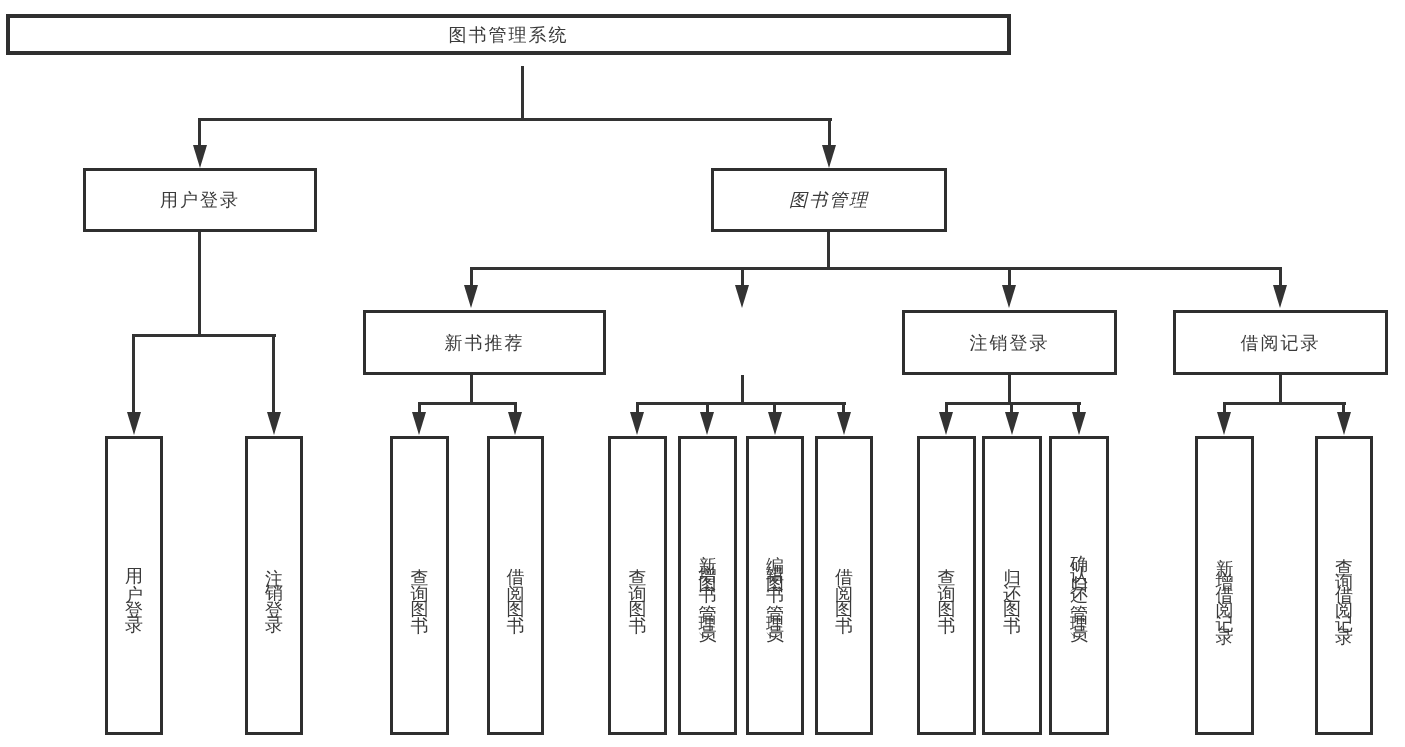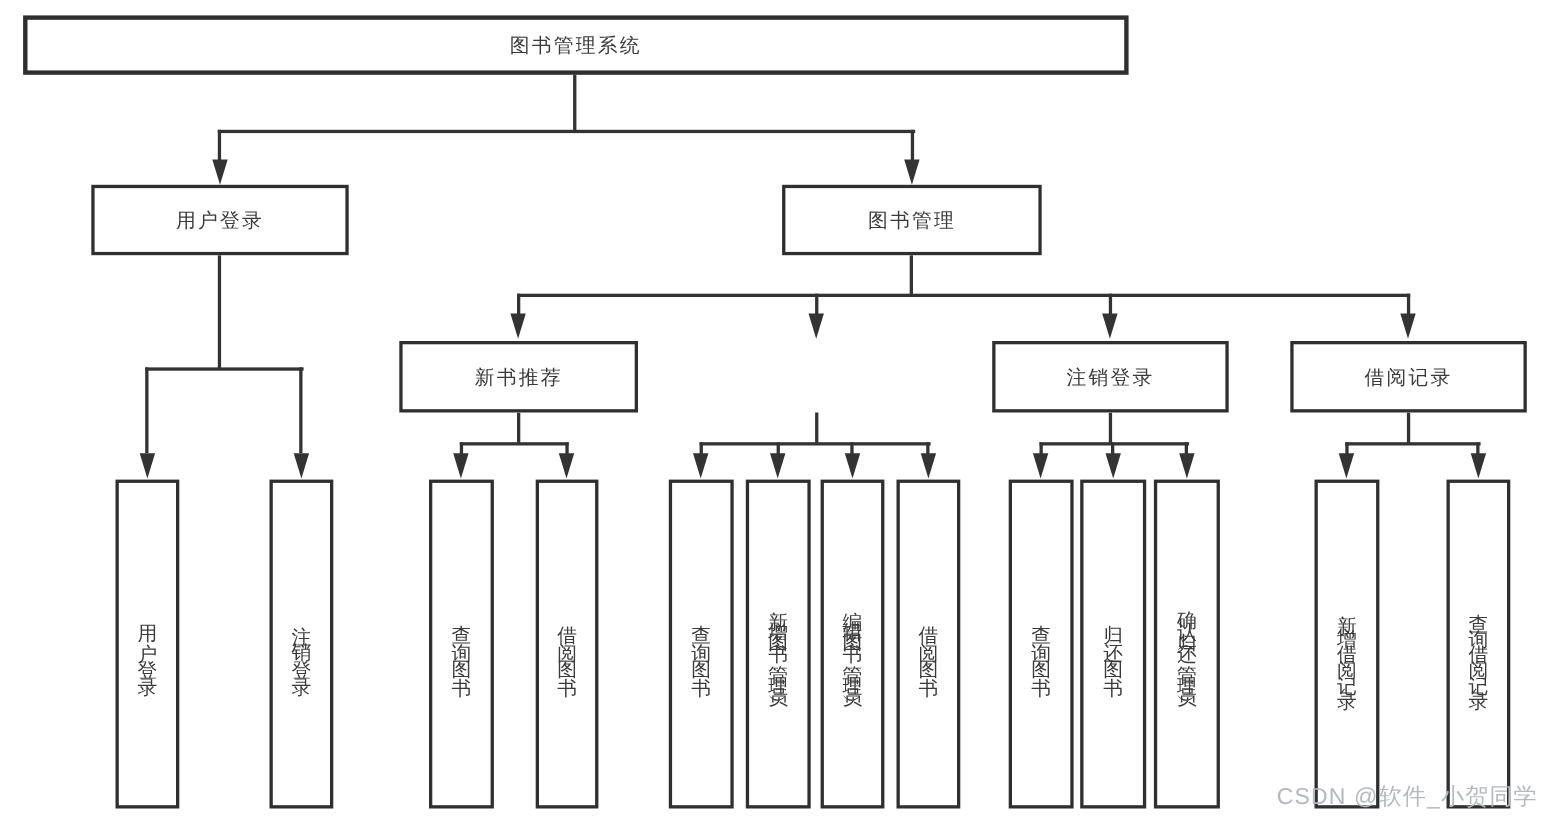--- a/index.html
+++ b/index.html
@@ -116,32 +116,32 @@
   <div class="line" style="left:1077px;top:402px;width:3px;height:12px;"></div>
   <div class="arrow" style="left:1072px;top:412px;"></div>
 
   <div class="line" style="left:1279px;top:375px;width:3px;height:29px;"></div>
   <div class="line" style="left:1223px;top:402px;width:123px;height:3px;"></div>
   <div class="line" style="left:1223px;top:402px;width:3px;height:12px;"></div>
   <div class="arrow" style="left:1217px;top:412px;"></div>
   <div class="line" style="left:1342px;top:402px;width:3px;height:12px;"></div>
   <div class="arrow" style="left:1337px;top:412px;"></div>
 
-  <div class="box root" style="left:21px;top:14px;width:1005px;height:54px;">
+  <div class="box root" style="left:6px;top:14px;width:1005px;height:41px;">
     <span class="hlabel">图书管理系统</span>
   </div>
 
   <div class="box" style="left:83px;top:168px;width:234px;height:64px;">
     <span class="hlabel">用户登录</span>
   </div>
-  <div class="box" style="left:711px;top:168px;width:236px;height:64px;">
+  <div class="box" style="left:711px;top:168px;width:236px;height:64px;font-style:italic;">
     <span class="hlabel">图书管理</span>
   </div>
 
-  <div class="box" style="left:363px;top:310px;width:217px;height:65px;text-align:right;">
+  <div class="box" style="left:363px;top:310px;width:243px;height:65px;text-align:right;">
     <span class="hlabel">新书推荐</span>
   </div>
   <div class="box" style="left:902px;top:310px;width:215px;height:65px;">
     <span class="hlabel">注销登录</span>
   </div>
   <div class="box" style="left:1173px;top:310px;width:215px;height:65px;text-align:center;">
     <span class="hlabel">借阅记录</span>
   </div>
 
   <div class="box" style="left:105px;top:436px;width:58px;height:299px;">
@@ -181,15 +181,14 @@
     <span class="vt ls9">确认归还（管理员）</span>
   </div>
 
   <div class="box" style="left:1195px;top:436px;width:59px;height:299px;">
     <span class="vt ls6">新增借阅记录</span>
   </div>
   <div class="box" style="left:1315px;top:436px;width:58px;height:299px;">
     <span class="vt ls6">查询借阅记录</span>
   </div>
 
-  <div class="watermark">CSDN @软件_小贺同学</div>
 
 </div>
 
 </body></html>

